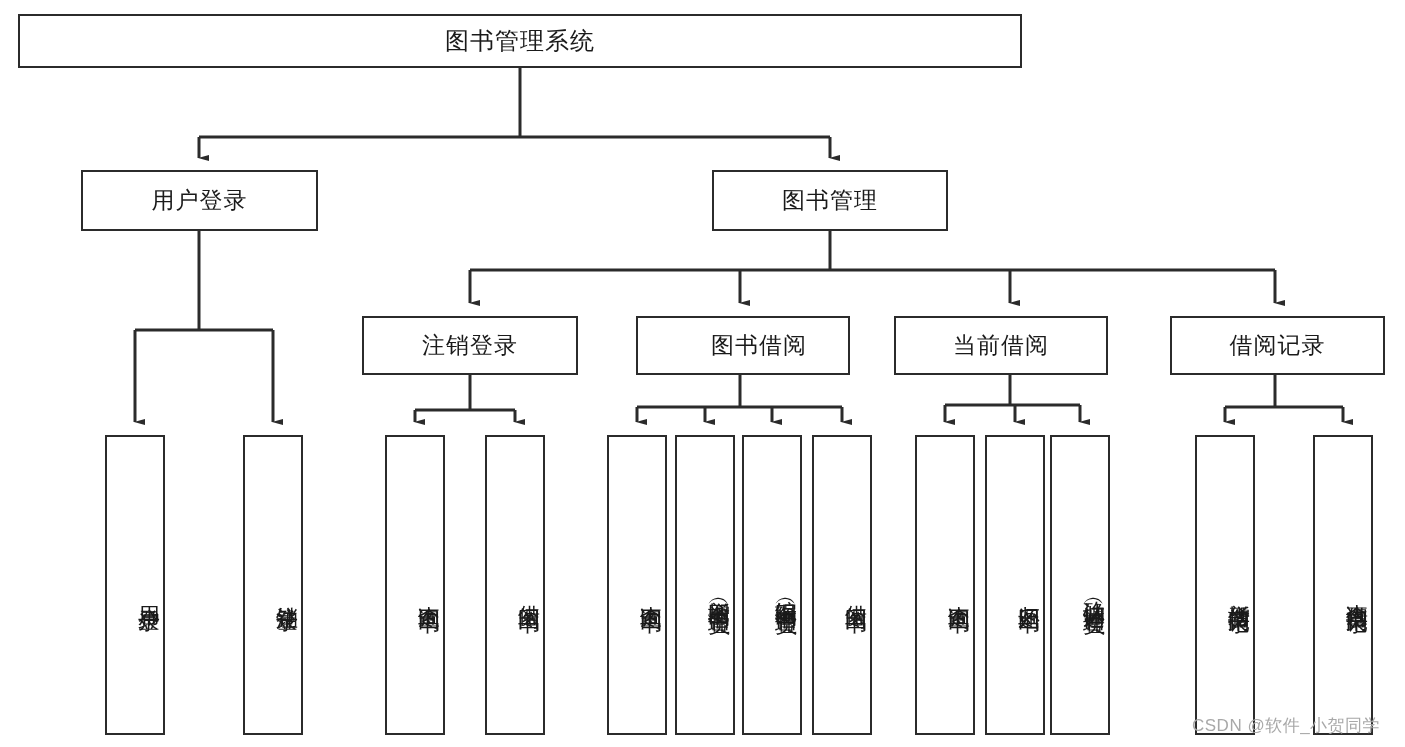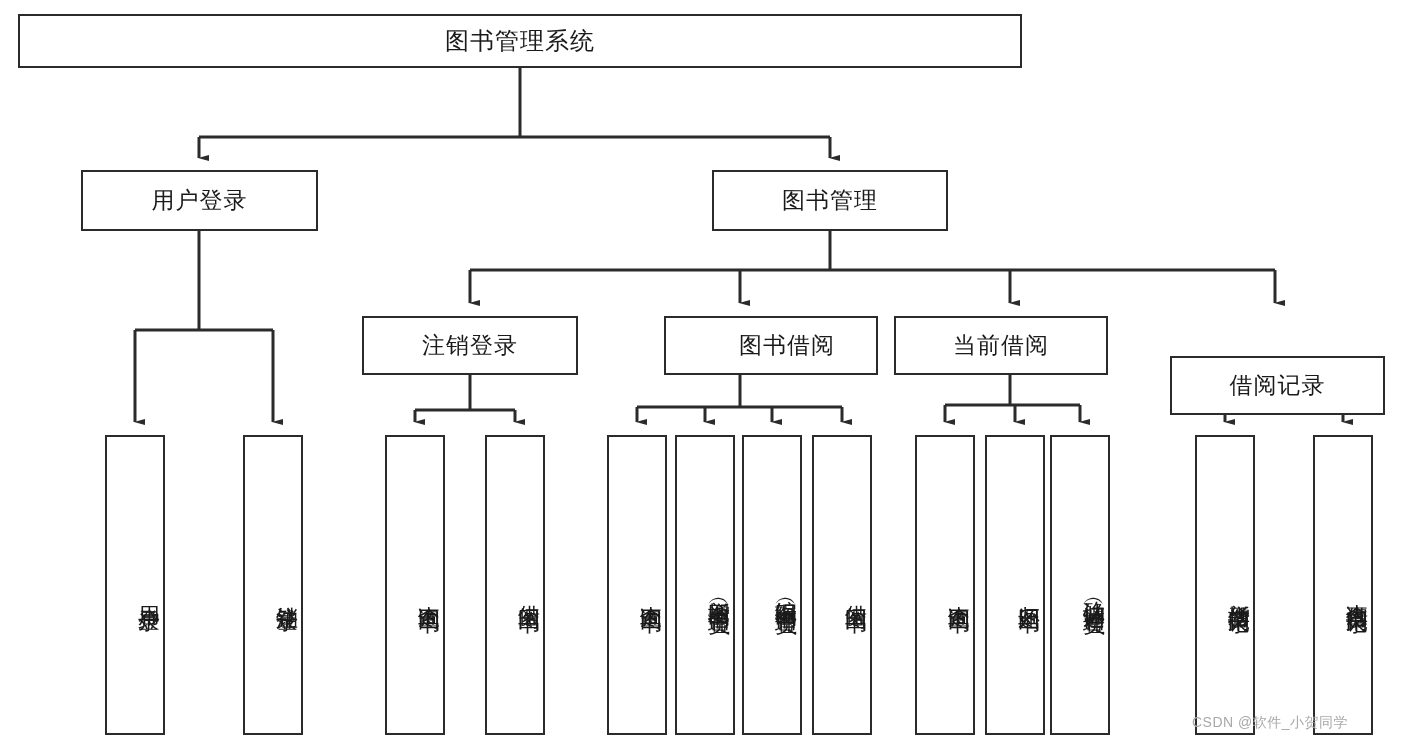--- a/index.html
+++ b/index.html
@@ -51,21 +51,21 @@
     display: block;
     line-height: 1.28;
   }
   .node.root {
     font-size: 24px;
   }
   .watermark {
     position: absolute;
     left: 1192px;
     top: 714px;
-    font-size: 14px;
+    font-size: 17px;
     color: #a8a8a8;
     white-space: nowrap;
     letter-spacing: 0.5px;
   }
 </style>
 </head>
 <body>
 
 <div id="canvas">
 
@@ -126,27 +126,27 @@
   <div class="node horiz" style="left:81px; top:170px; width:237px; height:61px;">
     <span>用户登录</span>
   </div>
   <div class="node horiz" style="left:712px; top:170px; width:236px; height:61px;align-items:center;">
     <span>图书管理</span>
   </div>
 
   <div class="node horiz" style="left:362px; top:316px; width:216px; height:59px;">
     <span>注销登录</span>
   </div>
-  <div class="node horiz" style="left:664px; top:316px; width:214px; height:59px;padding-left:32px;">
+  <div class="node horiz" style="left:636px; top:316px; width:214px; height:59px;padding-left:32px;">
     <span>图书借阅</span>
   </div>
   <div class="node horiz" style="left:894px; top:316px; width:214px; height:59px;">
     <span>当前借阅</span>
   </div>
-  <div class="node horiz" style="left:1170px; top:316px; width:215px; height:59px;margin-top:40px;">
+  <div class="node horiz" style="left:1170px; top:316px; width:215px; height:59px;">
     <span>借阅记录</span>
   </div>
 
   <div class="node vert" style="left:105px; top:435px; width:60px; height:300px;">
     <span>用户登录</span>
   </div>
   <div class="node vert" style="left:243px; top:435px; width:60px; height:300px;">
     <span>注销登录</span>
   </div>
 

